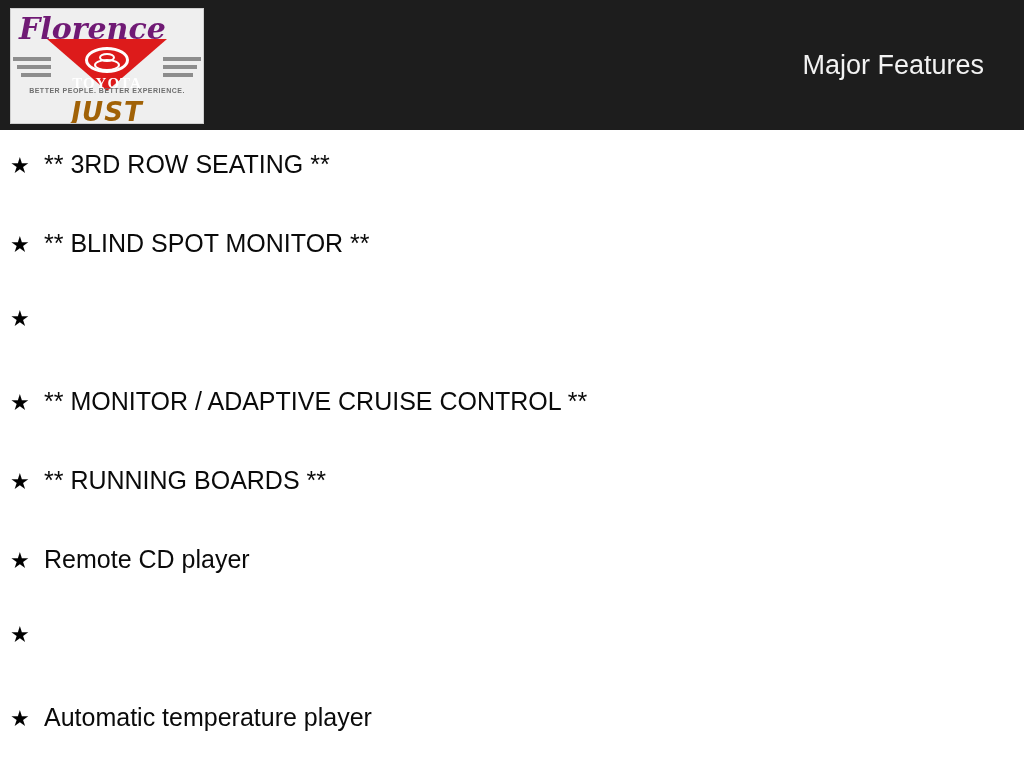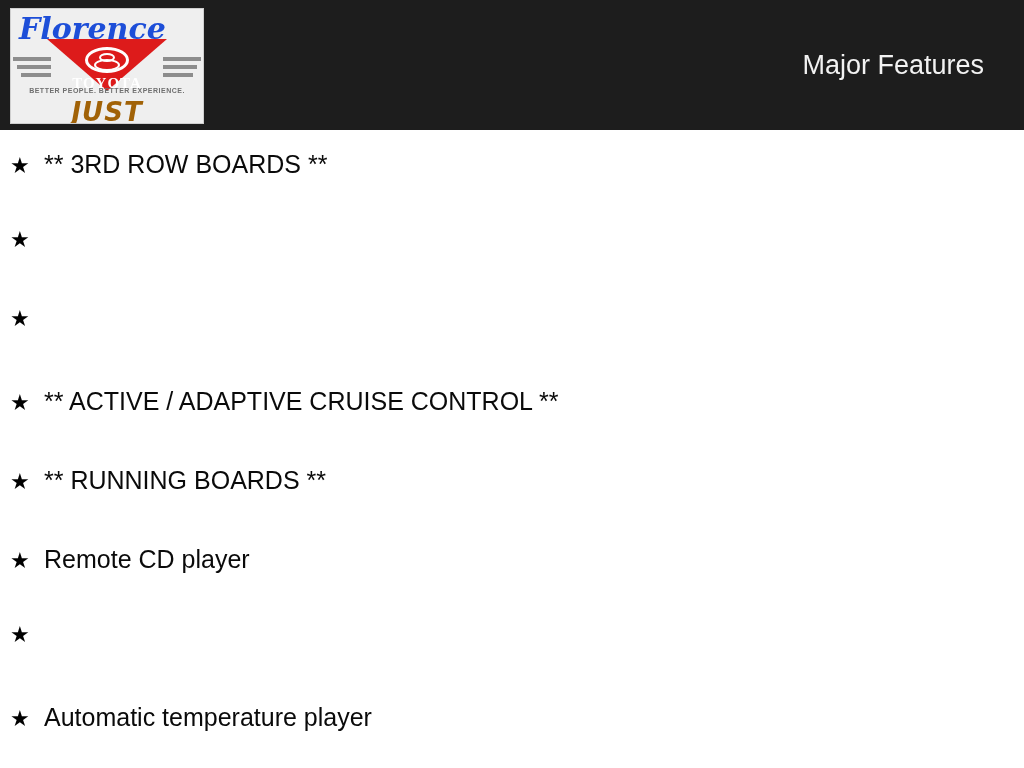--- a/index.html
+++ b/index.html
@@ -41,21 +41,21 @@
   }
 
   .logo-script {
     position: absolute;
     left: 8px;
     top: 2px;
     font-family: "DejaVu Serif", serif;
     font-style: italic;
     font-weight: bold;
     font-size: 30px;
-    color: #1d4ed8;
+    color: #701a75;
     letter-spacing: 0px;
   }
 
   .logo-triangle {
     position: absolute;
     left: 36px;
     top: 30px;
     width: 0;
     height: 0;
     border-left: 60px solid transparent;
@@ -214,31 +214,32 @@
       <div class="logo-tag-small">BETTER PEOPLE. BETTER EXPERIENCE.</div>
       <div class="logo-tag-big">JUST BETTER</div>
     </div>
 
     <div class="header-title">Major Features</div>
   </div>
 
   <ul class="features">
     <li class="feature-row">
       <span class="star">★</span>
-      <span class="feature-text">** 3RD ROW BOARDS **</span>
-    </li>
-    <li class="feature-row">
-      <span class="star">★</span>
-    </li>
-    <li class="feature-row">
-      <span class="star">★</span>
-    </li>
-    <li class="feature-row">
-      <span class="star">★</span>
-      <span class="feature-text">** ACTIVE / ADAPTIVE CRUISE CONTROL **</span>
+      <span class="feature-text">** 3RD ROW SEATING **</span>
+    </li>
+    <li class="feature-row">
+      <span class="star">★</span>
+      <span class="feature-text">** BLIND SPOT MONITOR **</span>
+    </li>
+    <li class="feature-row">
+      <span class="star">★</span>
+    </li>
+    <li class="feature-row">
+      <span class="star">★</span>
+      <span class="feature-text">** MONITOR / ADAPTIVE CRUISE CONTROL **</span>
     </li>
     <li class="feature-row">
       <span class="star">★</span>
       <span class="feature-text">** RUNNING BOARDS **</span>
     </li>
     <li class="feature-row">
       <span class="star">★</span>
       <span class="feature-text">Remote CD player</span>
     </li>
     <li class="feature-row">

